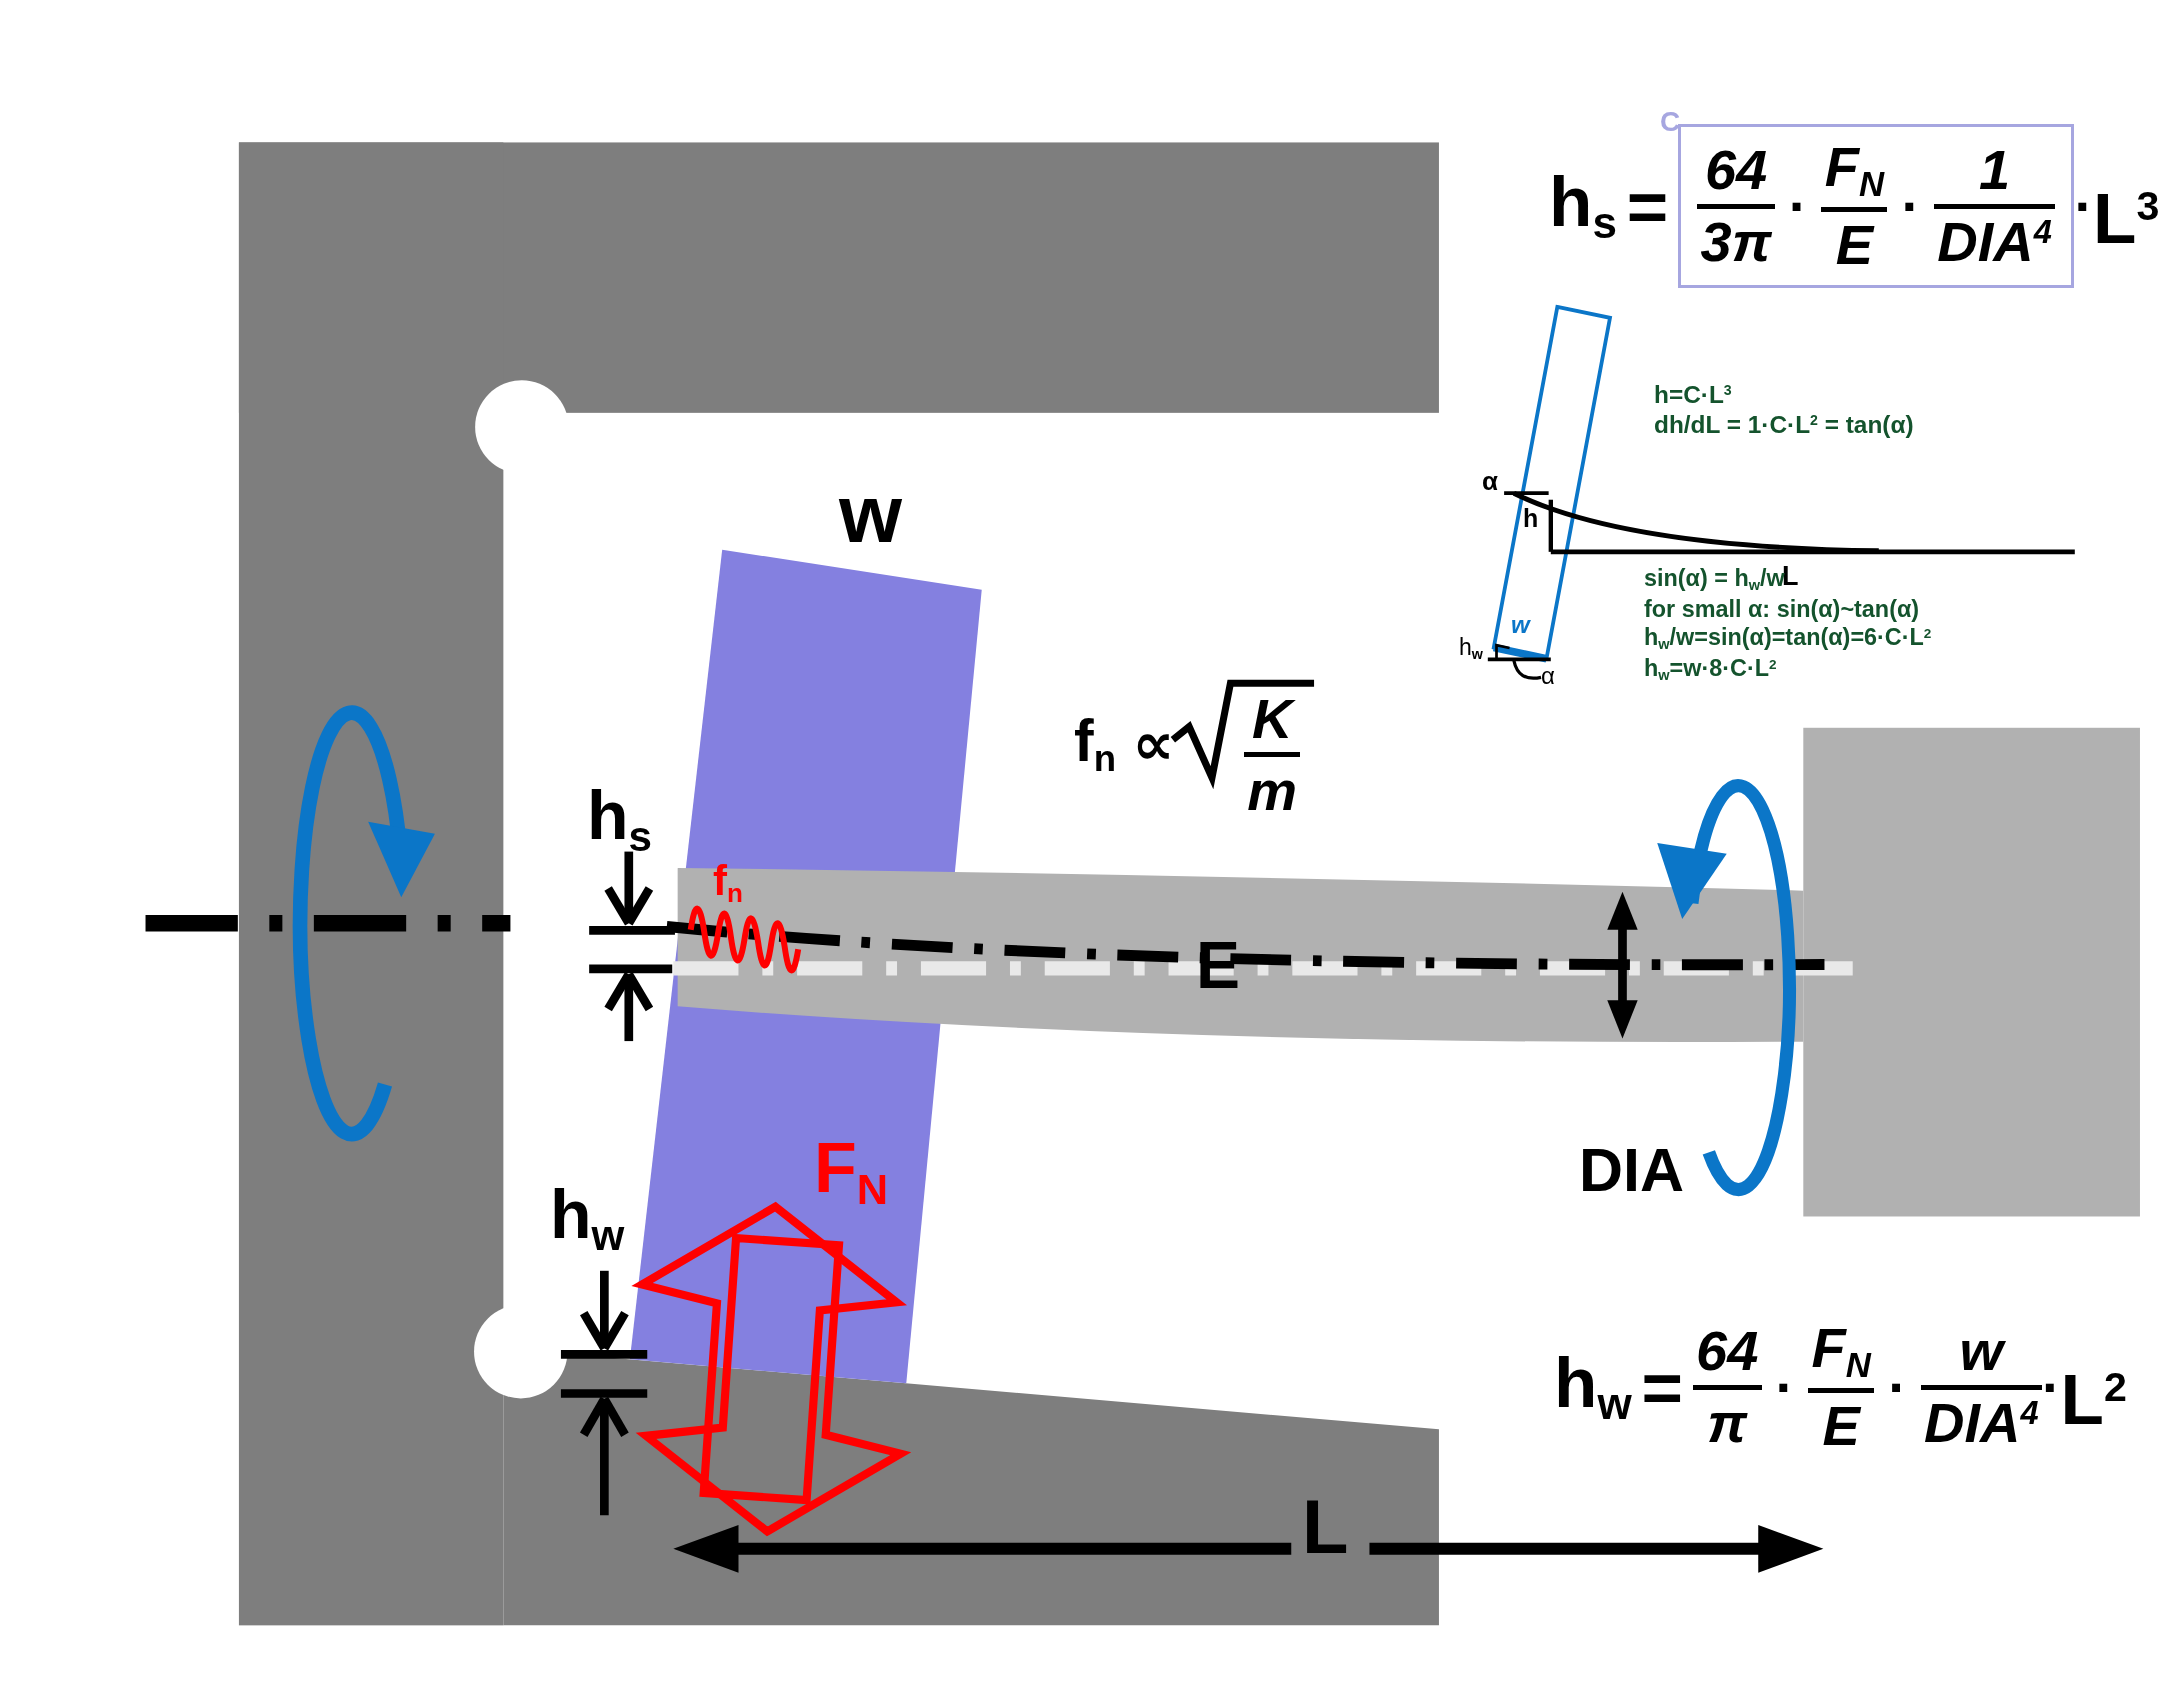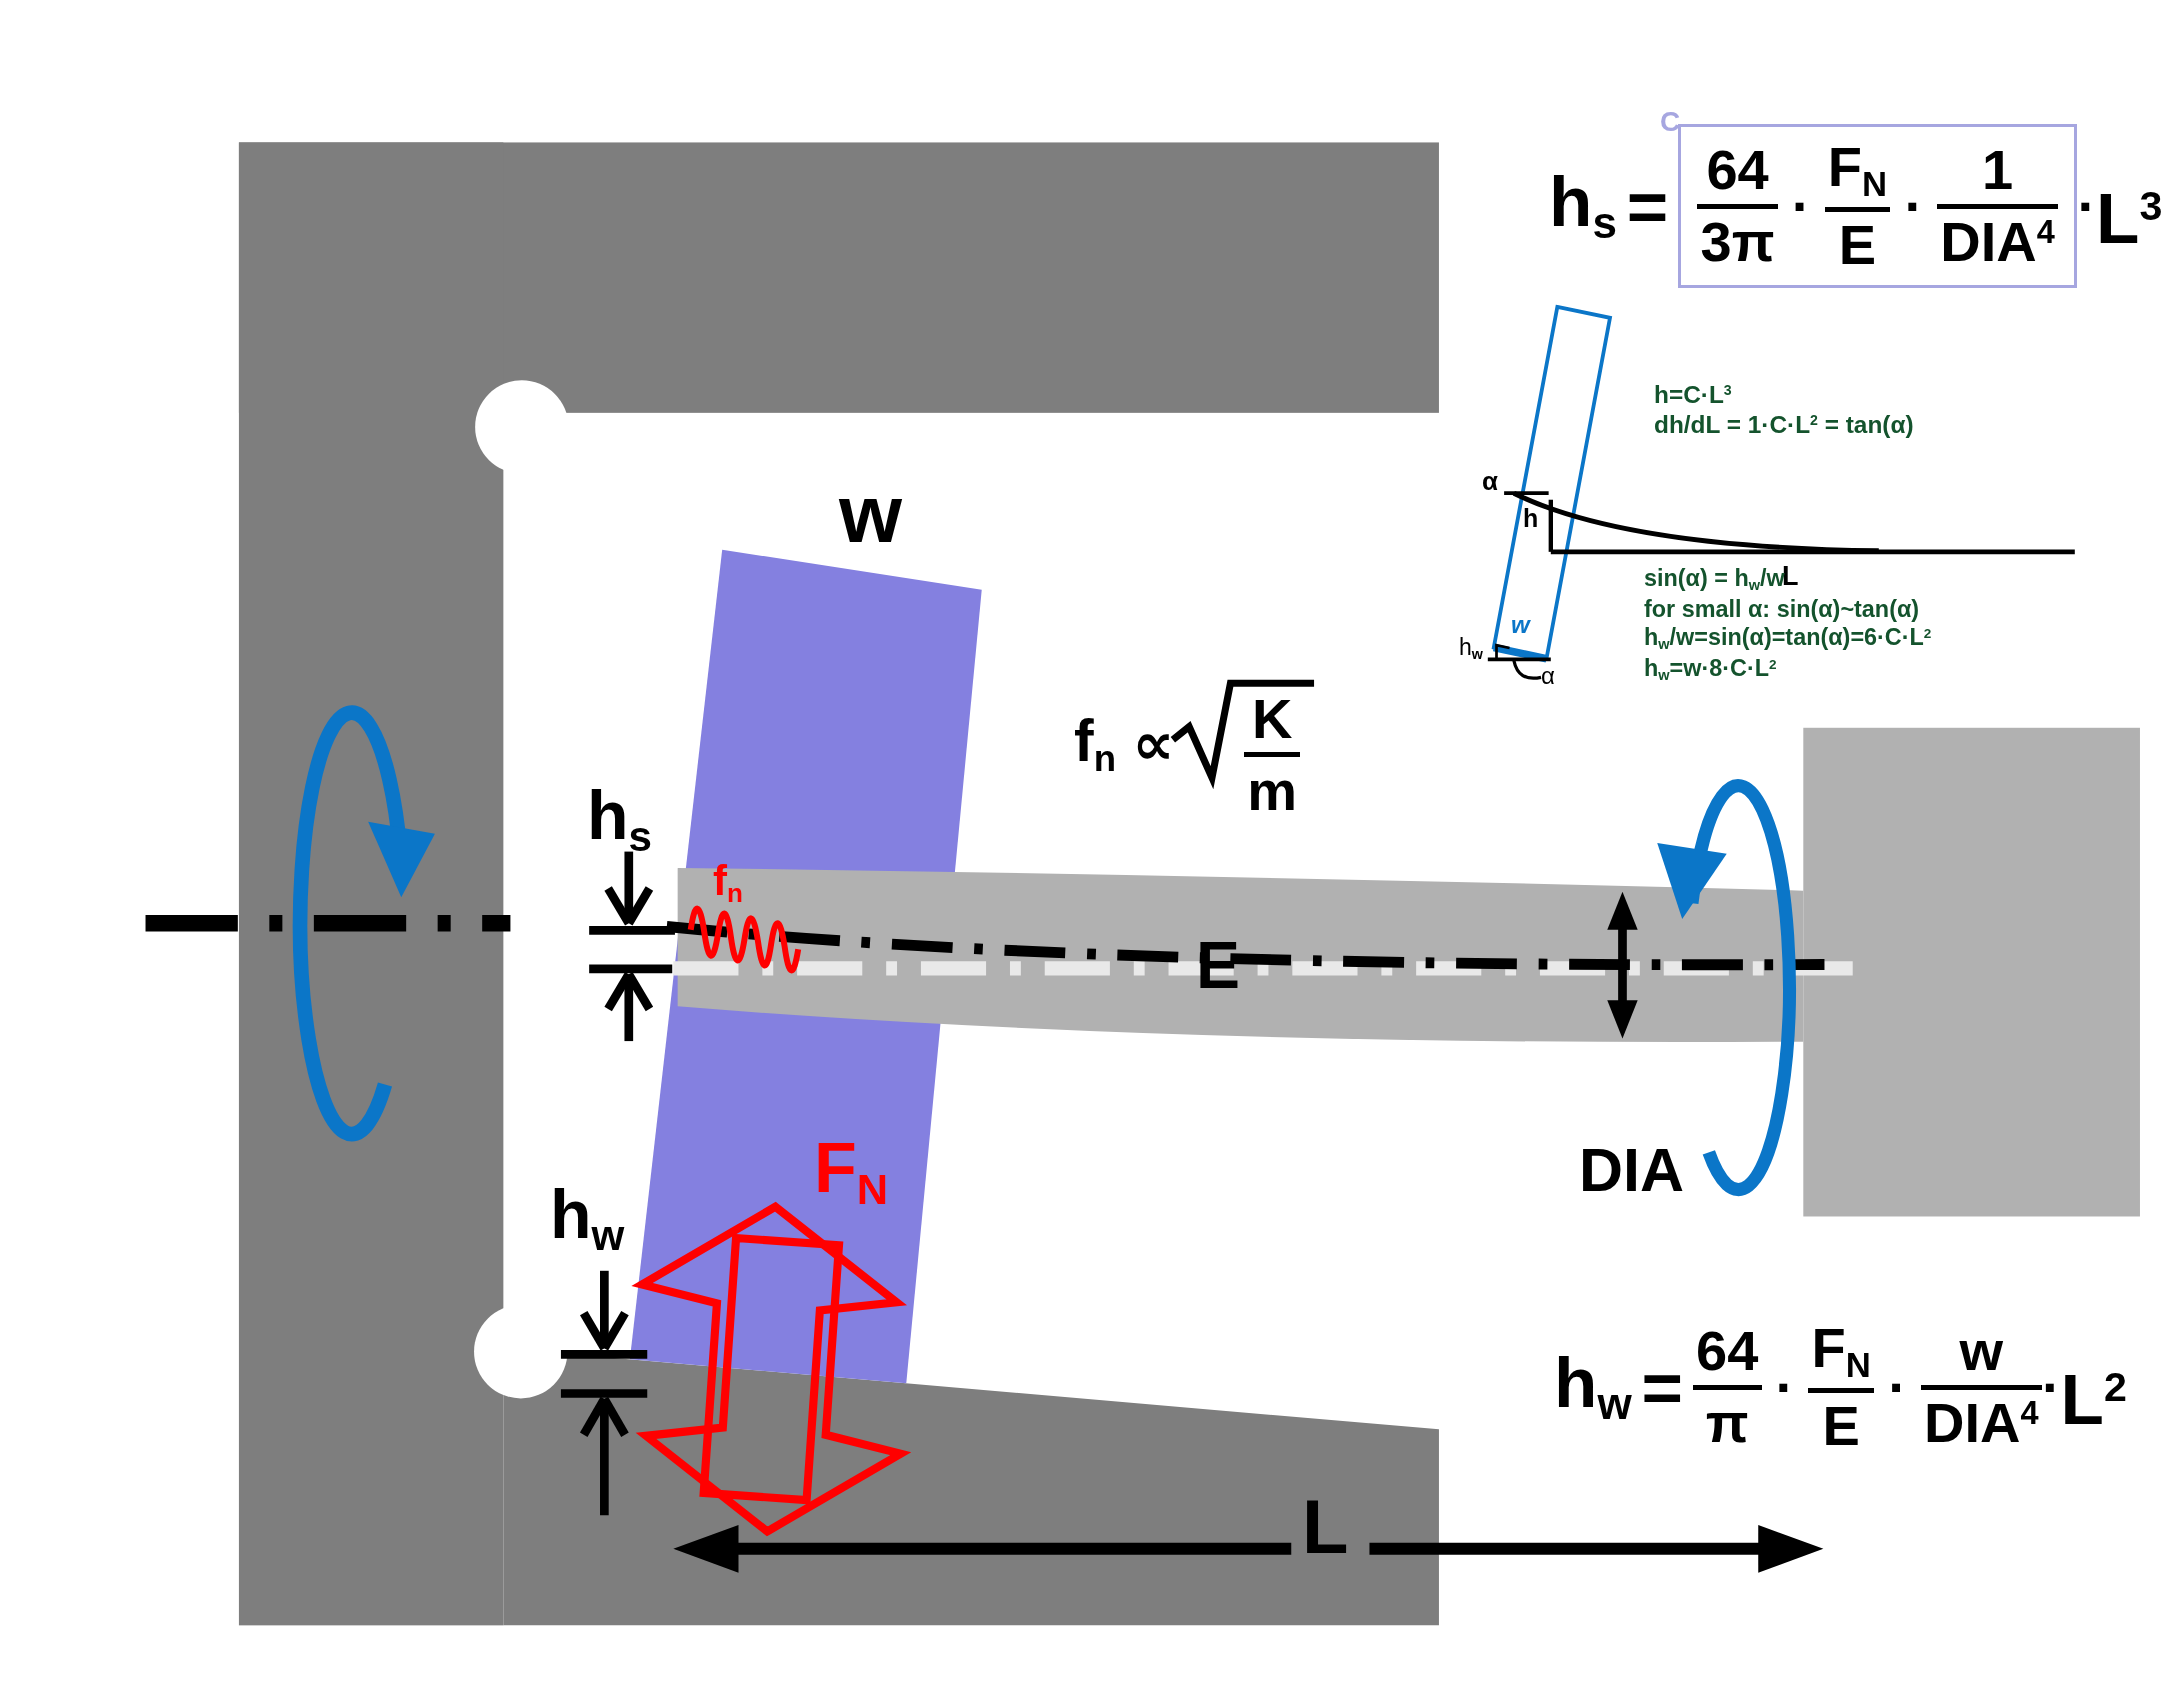--- a/index.html
+++ b/index.html
@@ -7,21 +7,21 @@
          font-family:"Liberation Sans","DejaVu Sans",sans-serif;}
   #stage svg{position:absolute;left:0;top:0;}
   .lbl{position:absolute;font-weight:bold;color:#000;line-height:1;white-space:nowrap;}
   .red{color:#ff0000;}
   .blue{color:#0b76c8;}
   .lav{color:#a6a6e0;}
   .sb{font-size:.62em;vertical-align:-.28em;font-weight:bold;}
   .sp{font-size:.58em;vertical-align:.55em;font-weight:bold;}
   
   .frow{position:absolute;display:flex;align-items:center;font-weight:bold;color:#000;}
-  .frac{display:inline-flex;flex-direction:column;align-items:center;line-height:1;}
+  .frac{display:inline-flex;flex-direction:column;align-items:center;line-height:1;font-style:italic;}
   .frac .bar{align-self:stretch;height:4.9px;background:#000;margin:5.4px 0;}
   .frac .num,.frac .den{padding:0 3.3px;line-height:1;}
   .fbox{display:flex;align-items:center;border:3.3px solid #a6a6e0;padding:12px 16.3px;gap:14px;}
   .dot{font-size:56px;line-height:1;}
   .lhs{font-size:71px;line-height:1;margin-right:9.8px;}
   .fnum{font-size:56px;}
   .tailL{font-size:71px;line-height:1;margin-top:25px;}
   .small-lines{position:absolute;font-weight:bold;color:#14532d;font-size:23.4px;line-height:1.22;white-space:nowrap;}
 </style>
 </head>

